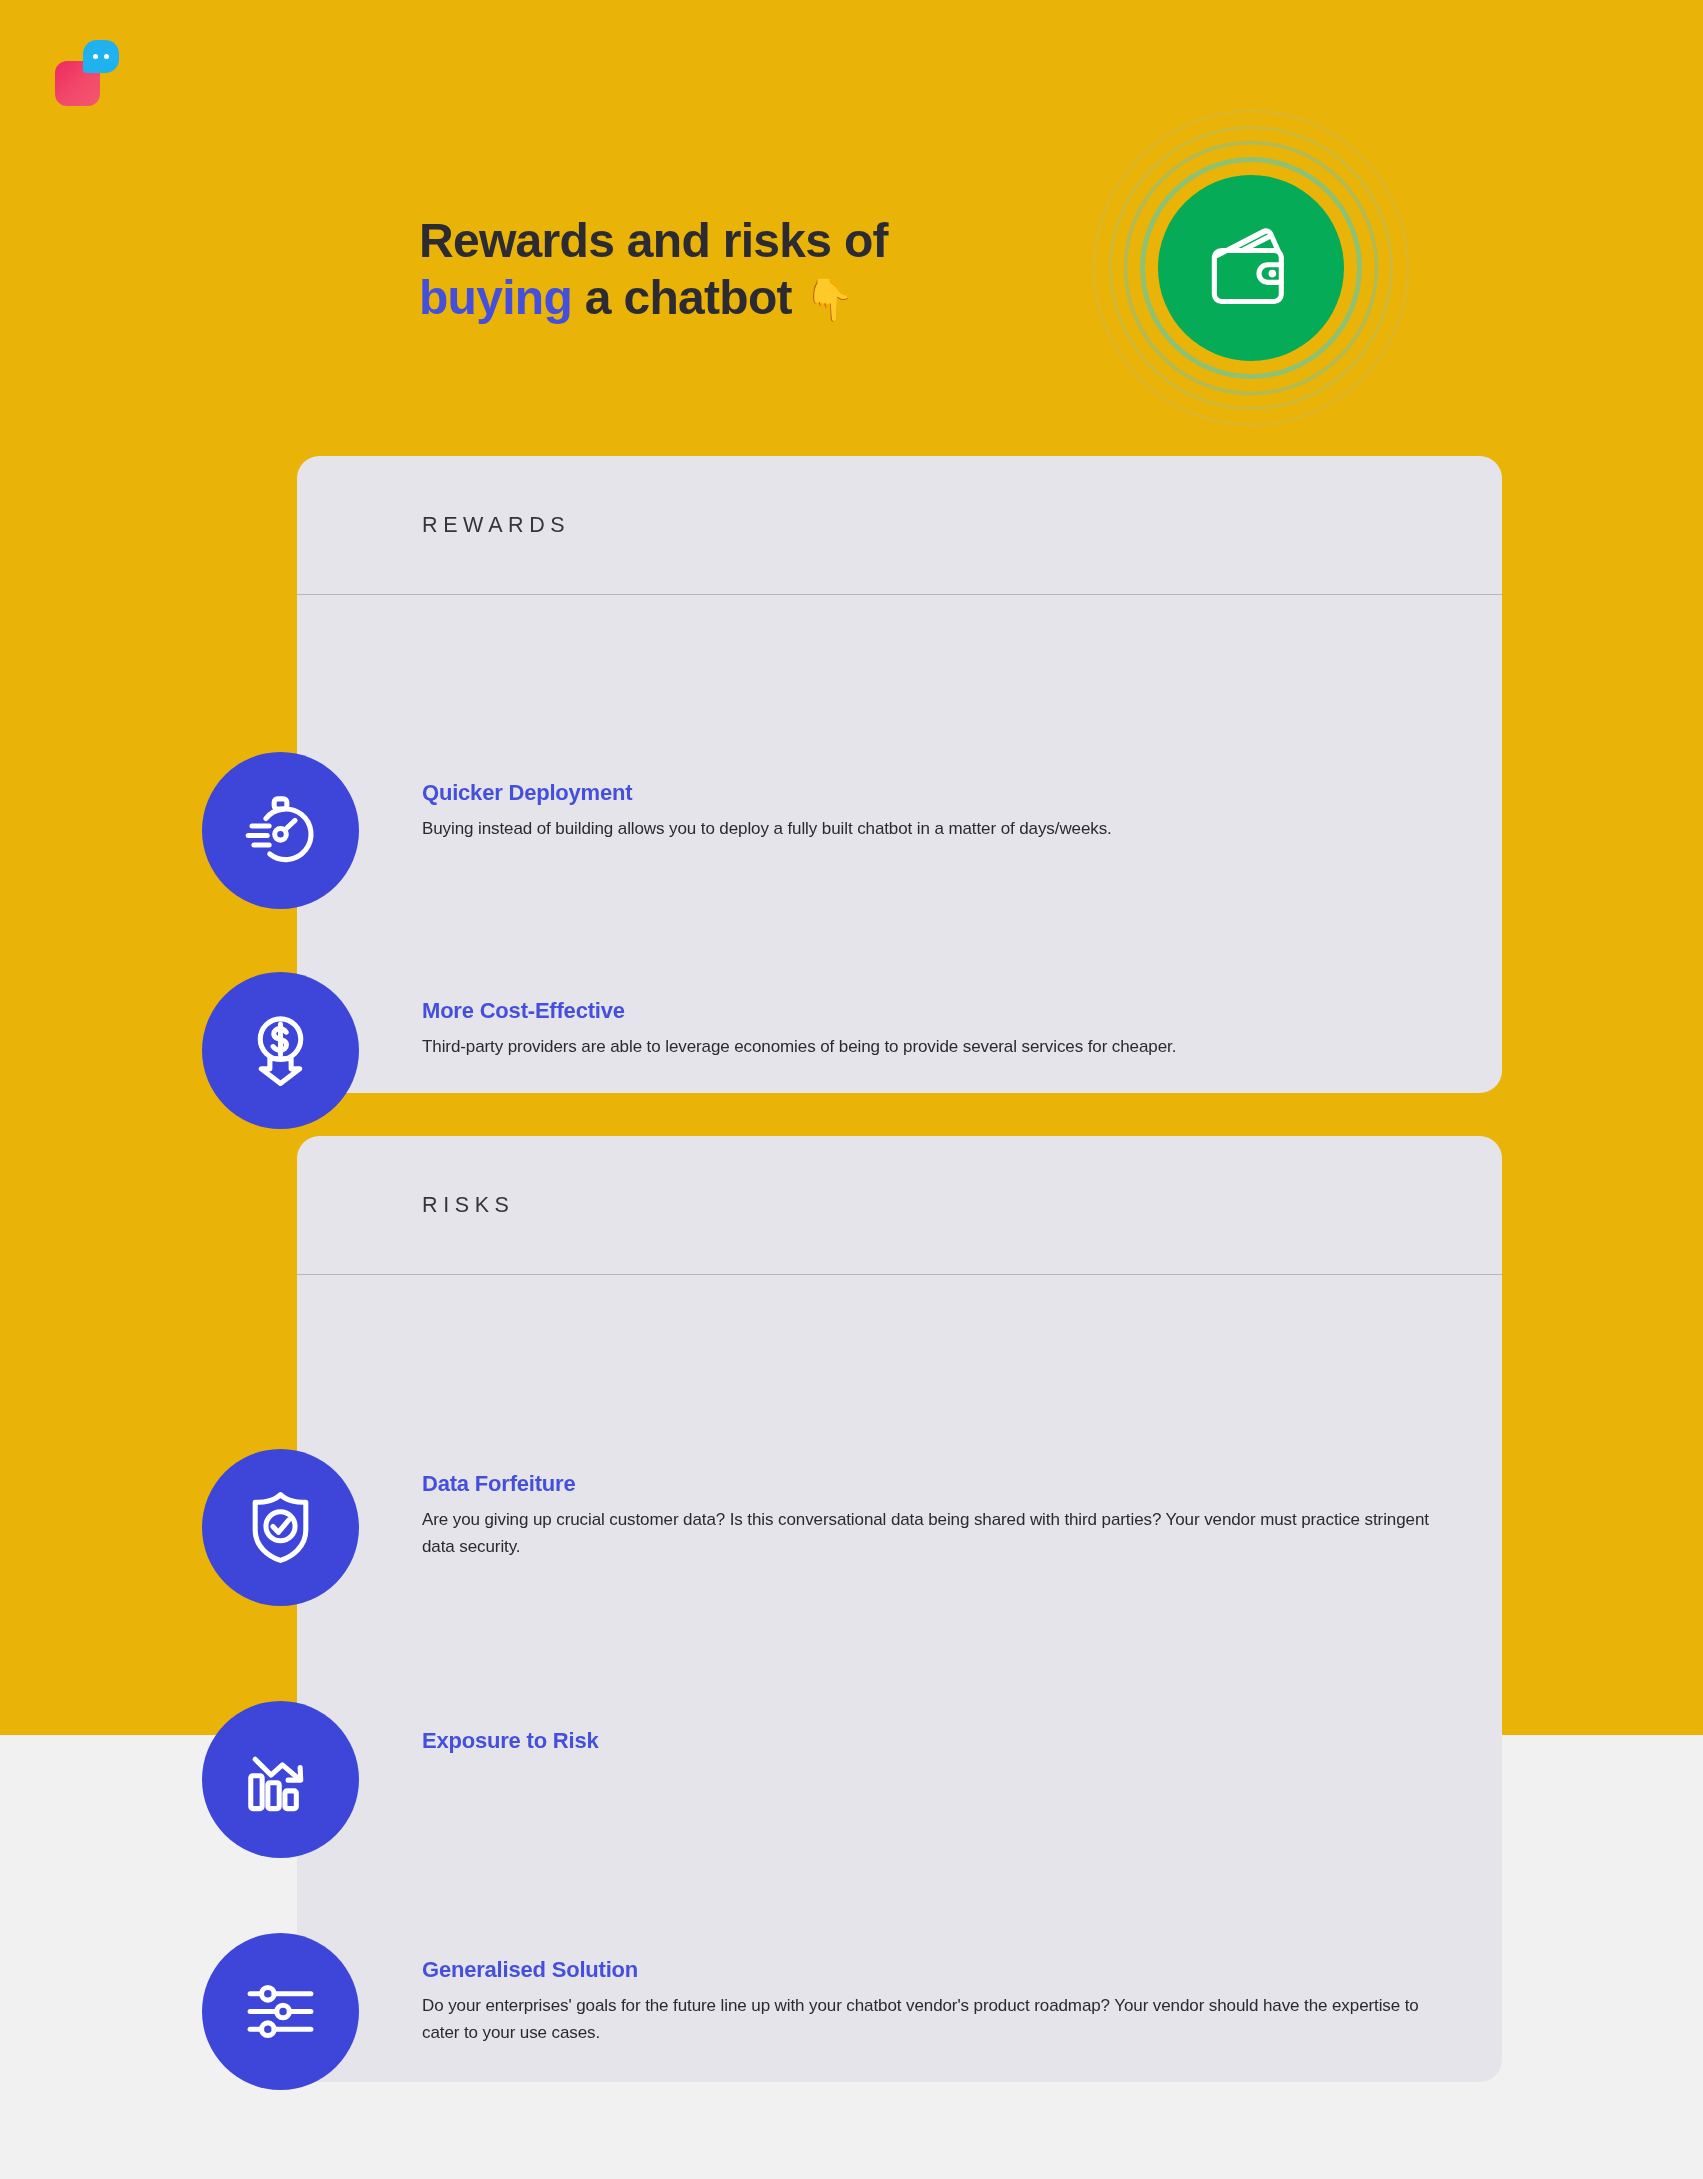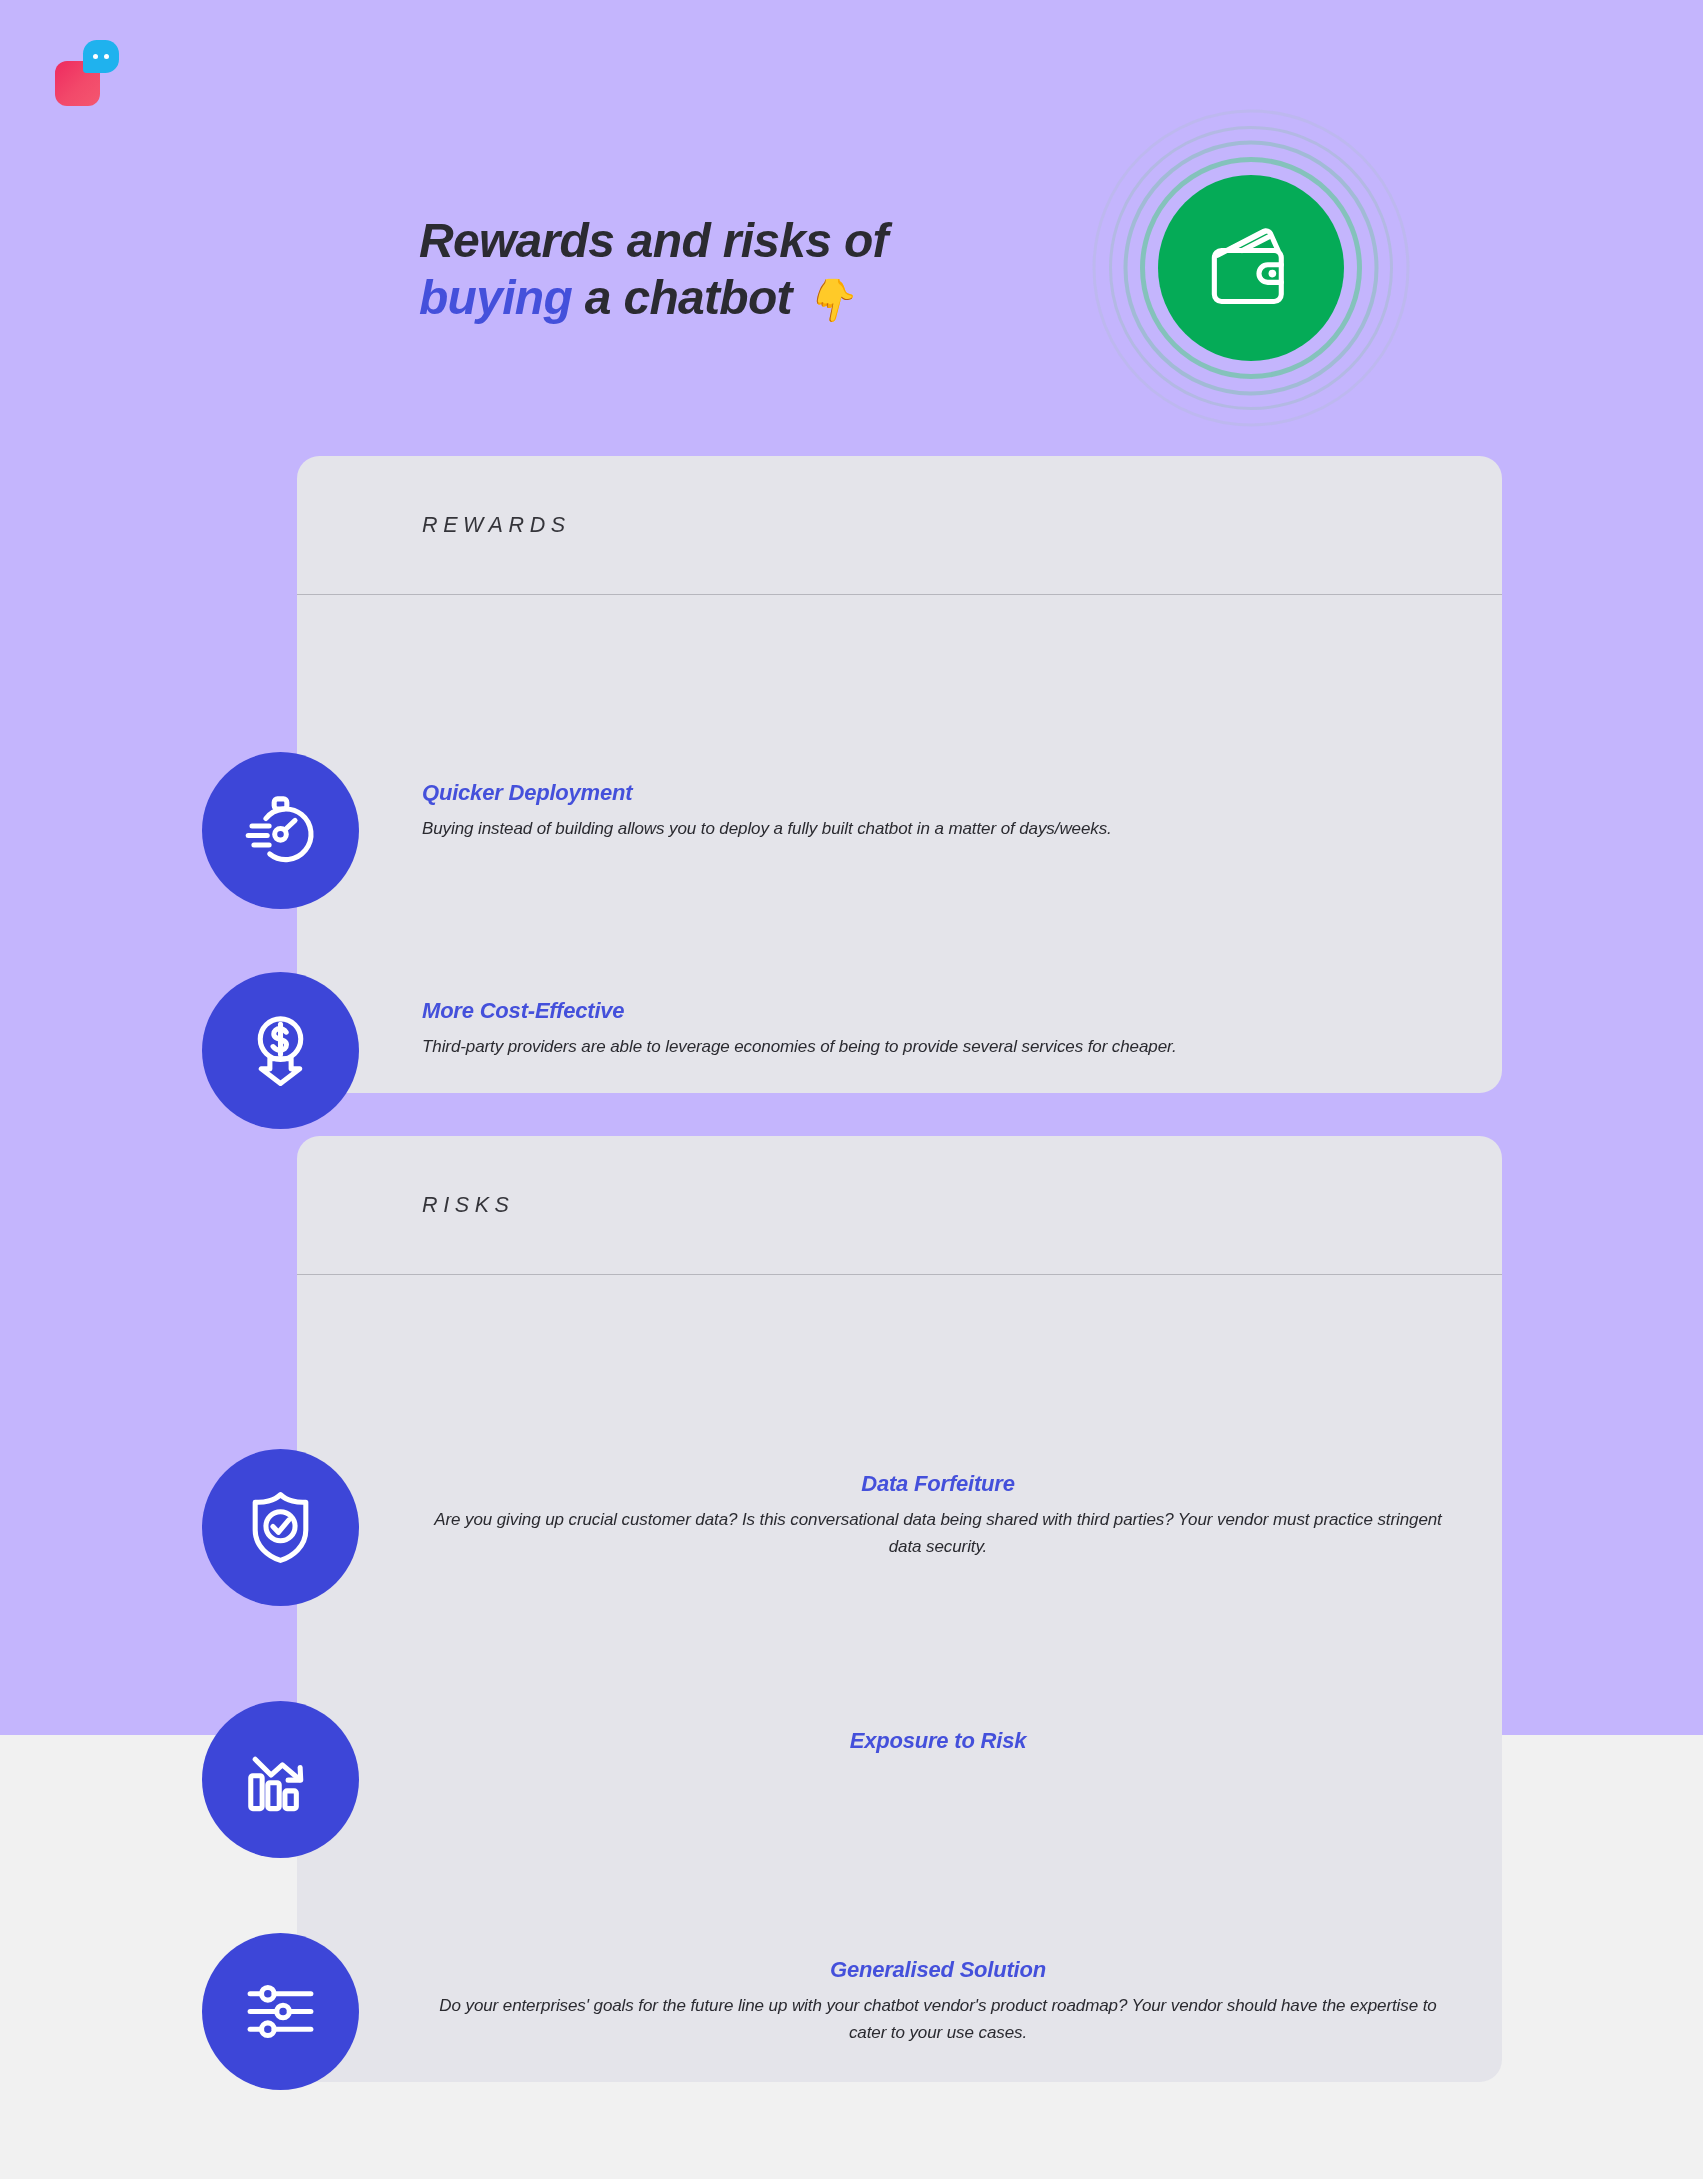--- a/index.html
+++ b/index.html
@@ -9,22 +9,21 @@
     height: 2179px;
     background: #f1f1f1;
     font-family: "Liberation Sans", sans-serif;
     overflow: hidden;
   }
 
   .page {
     position: relative;
     width: 1704px;
     height: 1735px;
-    background: #c4b5fd;
-    font-style: italic;
+    background: #eab308;
   }
 
   
   .logo {
     position: absolute;
     left: 55px;
     top: 40px;
     width: 74px;
     height: 74px;
   }
@@ -110,21 +109,21 @@
 
   
   .card {
     position: absolute;
     left: 297px;
     width: 1205px;
     background: #e4e4ea;
     border-radius: 22.4px;
   }
   #card-rewards { top: 456px; height: 637px; }
-  #card-risks   { top: 1136px; height: 946px; text-align: center; }
+  #card-risks   { top: 1136px; height: 946px; }
 
   .card-head {
     height: 139px;
     display: flex;
     align-items: center;
     padding-left: 125px;
     border-bottom: 1.3px solid #b6b6bd;
   }
   .card-head .card-title {
     font-size: 21.5px;

